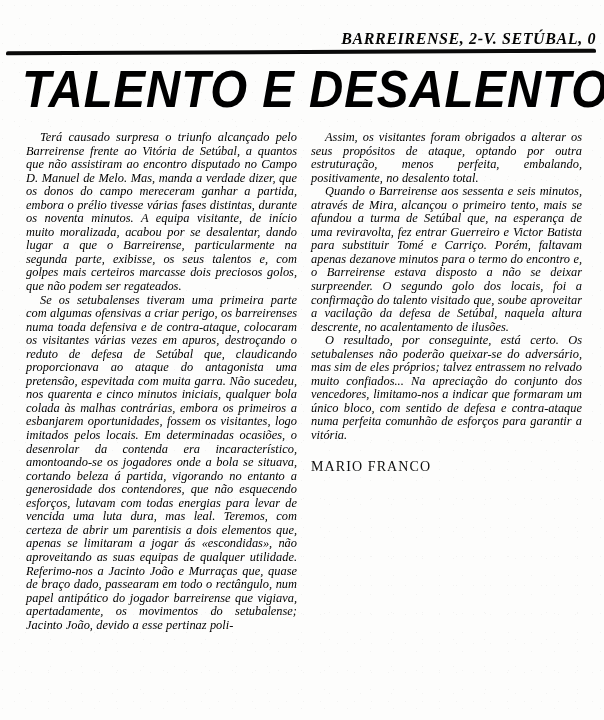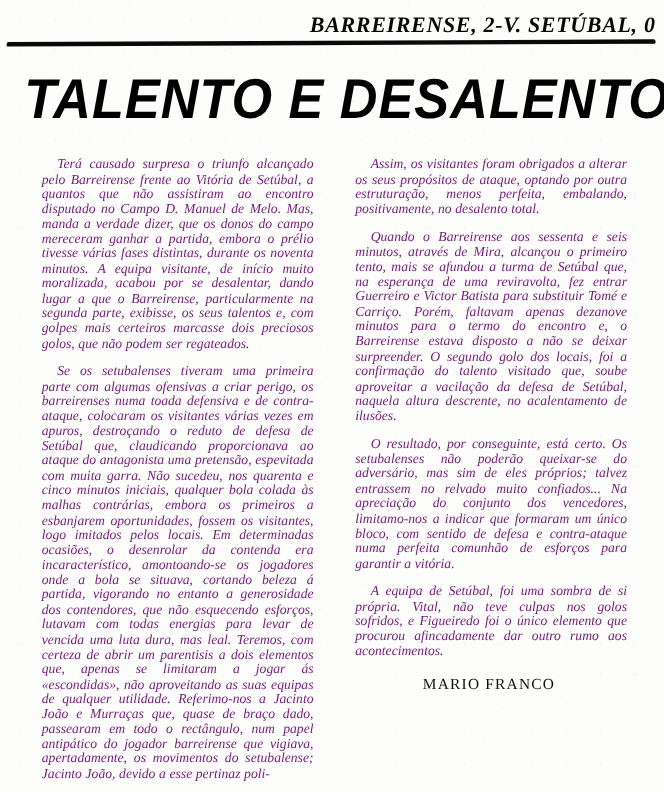--- a/index.html
+++ b/index.html
@@ -28,24 +28,25 @@
     text-align: right;
     padding-right: 8px;
     box-sizing: border-box;
   }
 
   .masthead-text {
     display: inline-block;
     font-family: "Liberation Serif", "DejaVu Serif", serif;
     font-weight: bold;
     font-style: italic;
-    font-size: 20px;
+    font-size: 16px;
     letter-spacing: 0.6px;
     color: #050505;
     white-space: nowrap;
+    margin-top: 18px;
   }
 
   .masthead-rule {
     display: block;
     height: 4px;
     background: #0a0a0a;
     margin-top: 2px;
     margin-left: 6px;
     border-radius: 2px 2px 1px 1px;
     transform: skewY(-0.25deg);
@@ -84,41 +85,41 @@
     display: flex;
     gap: 14px;
   }
 
   .column {
     width: 271px;
     flex: 0 0 271px;
   }
 
   .col-text p {
-    margin: 12px;
+    margin: 0;
     font-family: "Liberation Serif", "DejaVu Serif", serif;
     font-style: italic;
     font-size: 12.4px;
     line-height: 13.55px;
     text-align: justify;
     text-justify: inter-word;
     text-indent: 14px;
-    color: #701a75;
+    color: #000000;
     word-spacing: 0.2px;
     -webkit-font-smoothing: none;
   }
 
   .col-text p + p {
     margin-top: 0px;
   }
 
   
   .byline {
     margin-top: 14px;
-    text-align: center;
+    text-align: left;
     padding-right: 4px;
   }
 
   .byline-text {
     font-family: "Liberation Serif", "DejaVu Serif", serif;
     font-style: normal;
     font-weight: normal;
     font-size: 14px;
     letter-spacing: 1.1px;
     color: #0d0d0d;
@@ -158,21 +159,20 @@
         <p>Terá causado surpresa o triunfo alcançado pelo Barreirense frente ao Vitória de Setúbal, a quantos que não assistiram ao encontro disputado no Campo D. Manuel de Melo. Mas, manda a verdade dizer, que os donos do campo mereceram ganhar a partida, embora o prélio tivesse várias fases distintas, durante os noventa minutos. A equipa visitante, de início muito moralizada, acabou por se desalentar, dando lugar a que o Barreirense, particularmente na segunda parte, exibisse, os seus talentos e, com golpes mais certeiros marcasse dois preciosos golos, que não podem ser regateados.</p>
         <p>Se os setubalenses tiveram uma primeira parte com algumas ofensivas a criar perigo, os barreirenses numa toada defensiva e de contra-ataque, colocaram os visitantes várias vezes em apuros, destroçando o reduto de defesa de Setúbal que, claudicando proporcionava ao ataque do antagonista uma pretensão, espevitada com muita garra. Não sucedeu, nos quarenta e cinco minutos iniciais, qualquer bola colada às malhas contrárias, embora os primeiros a esbanjarem oportunidades, fossem os visitantes, logo imitados pelos locais. Em determinadas ocasiões, o desenrolar da contenda era incaracterístico, amontoando-se os jogadores onde a bola se situava, cortando beleza á partida, vigorando no entanto a generosidade dos contendores, que não esquecendo esforços, lutavam com todas energias para levar de vencida uma luta dura, mas leal. Teremos, com certeza de abrir um parentisis a dois elementos que, apenas se limitaram a jogar ás «escondidas», não aproveitando as suas equipas de qualquer utilidade. Referimo-nos a Jacinto João e Murraças que, quase de braço dado, passearam em todo o rectângulo, num papel antipático do jogador barreirense que vigiava, apertadamente, os movimentos do setubalense; Jacinto João, devido a esse pertinaz poli-</p>
       </div>
     </div>
 
     <div class="column">
       <div class="col-text">
         <p>Assim, os visitantes foram obrigados a alterar os seus propósitos de ataque, optando por outra estruturação, menos perfeita, embalando, positivamente, no desalento total.</p>
         <p>Quando o Barreirense aos sessenta e seis minutos, através de Mira, alcançou o primeiro tento, mais se afundou a turma de Setúbal que, na esperança de uma reviravolta, fez entrar Guerreiro e Victor Batista para substituir Tomé e Carriço. Porém, faltavam apenas dezanove minutos para o termo do encontro e, o Barreirense estava disposto a não se deixar surpreender. O segundo golo dos locais, foi a confirmação do talento visitado que, soube aproveitar a vacilação da defesa de Setúbal, naquela altura descrente, no acalentamento de ilusões.</p>
         <p>O resultado, por conseguinte, está certo. Os setubalenses não poderão queixar-se do adversário, mas sim de eles próprios; talvez entrassem no relvado muito confiados... Na apreciação do conjunto dos vencedores, limitamo-nos a indicar que formaram um único bloco, com sentido de defesa e contra-ataque numa perfeita comunhão de esforços para garantir a vitória.</p>
-        <p>A equipa de Setúbal, foi uma sombra de si própria. Vital, não teve culpas nos golos sofridos, e Figueiredo foi o único elemento que procurou afincadamente dar outro rumo aos acontecimentos.</p>
       </div>
       <div class="byline">
         <span class="byline-text">MARIO FRANCO</span>
       </div>
     </div>
 
   </div>
 
   <div class="scan-noise"></div>
 </div>

